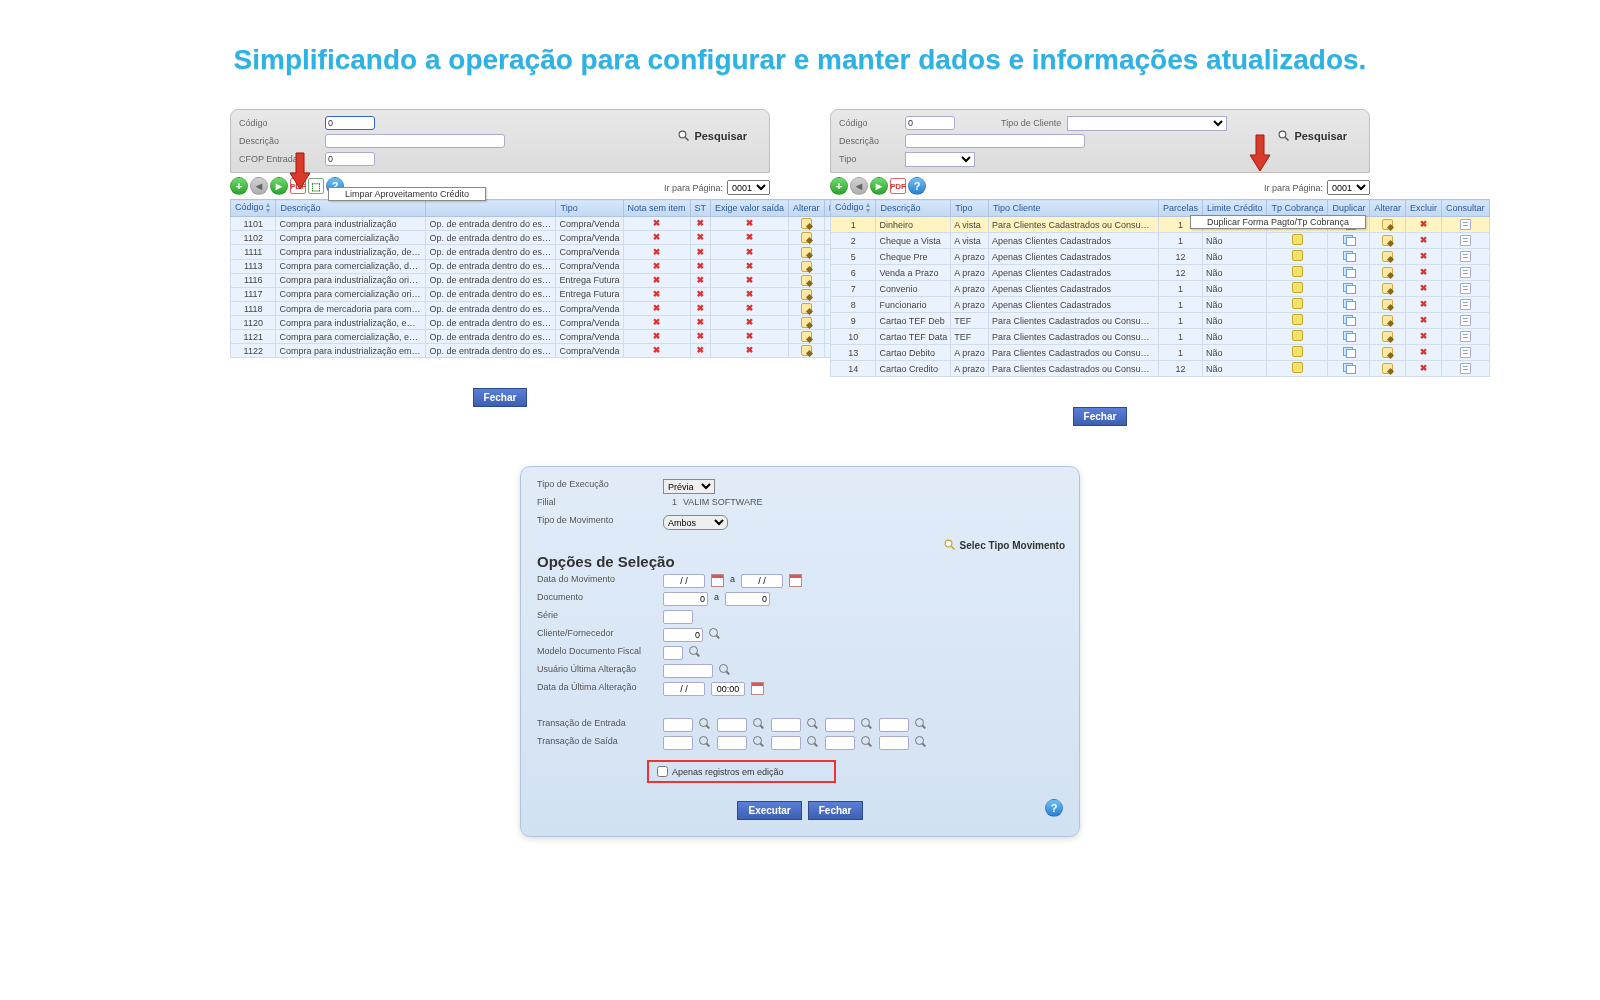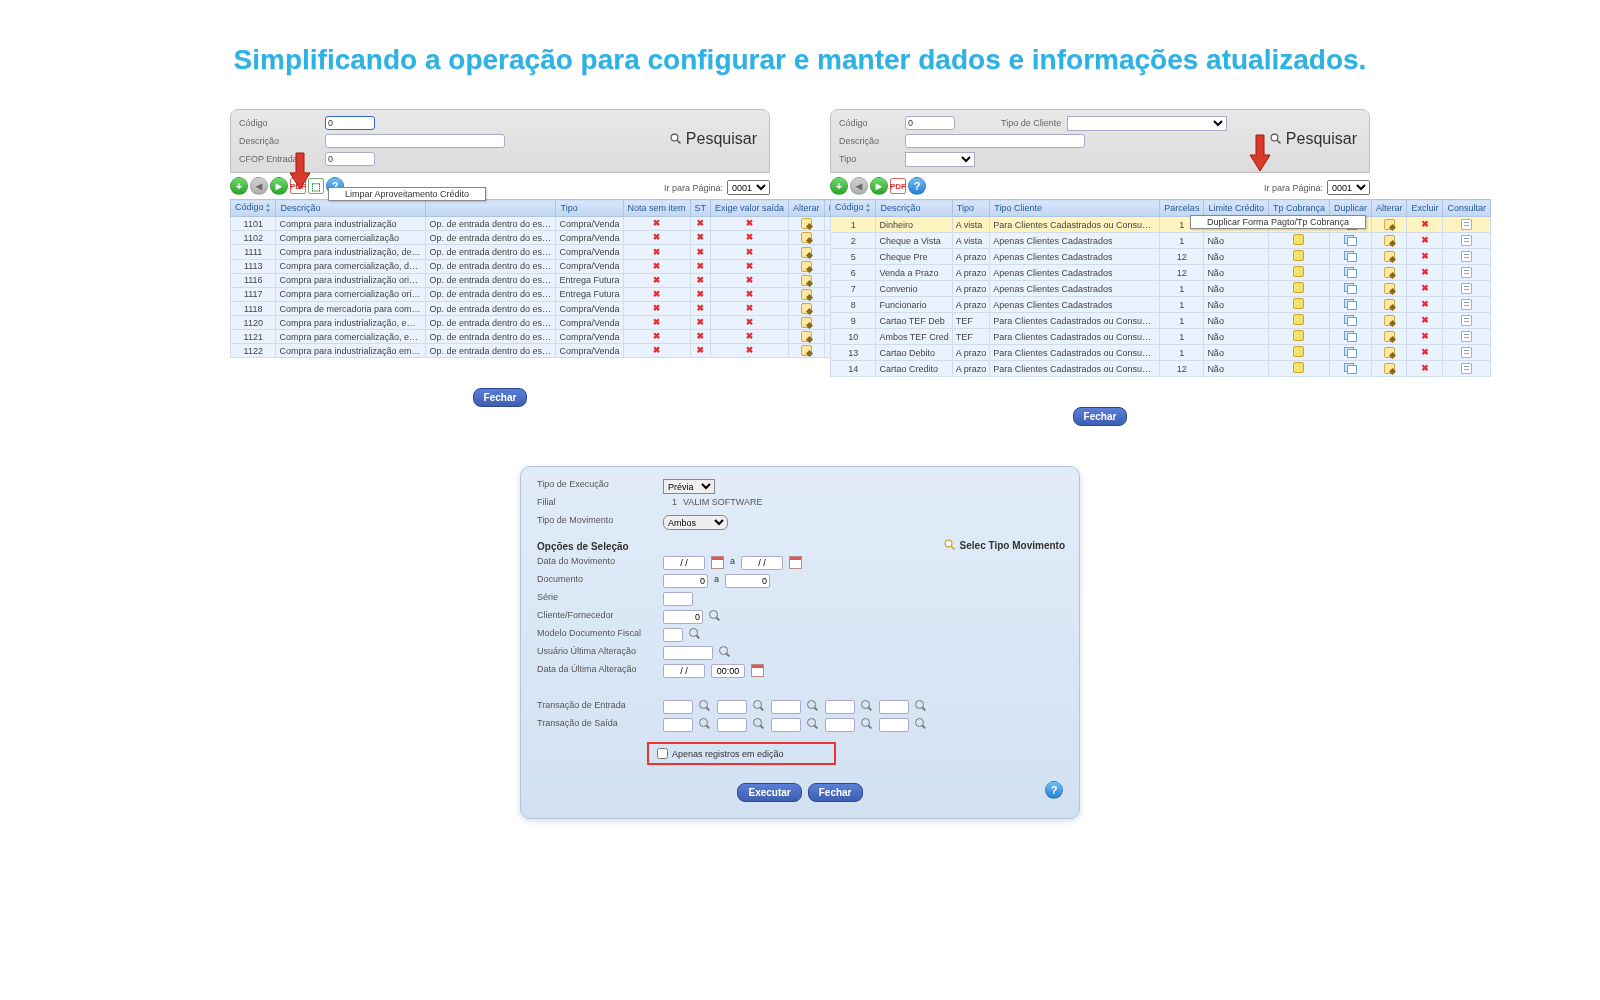--- a/index.html
+++ b/index.html
@@ -6,21 +6,21 @@
   body { font-family: "Segoe UI", Arial, sans-serif; background: #fff; font-size: 9px; color: #333; }
   .page-title { text-align: center; font-size: 28px; font-weight: 800; color: #2bb3e6; padding: 40px 20px 30px; line-height: 1.4; text-shadow: 0 1px 1px rgba(0,0,0,0.15); }
   .panels { display: flex; justify-content: center; gap: 60px; padding: 0 20px; }
   .panel { width: 540px; }
   
   .search-box { background: linear-gradient(#e8e8e8,#dcdcdc); border: 1px solid #c0c0c0; border-radius: 8px 8px 0 0; padding: 4px 8px; position: relative; }
   .search-row { display: flex; align-items: center; height: 18px; gap: 6px; }
   .search-label { color: #666; font-size: 9px; width: 80px; }
   .search-input { background: #fff; border: 1px solid #aac; border-radius: 3px; height: 14px; font-size: 9px; padding: 0 2px; color: #333; }
   .search-sel { background: #fff; border: 1px solid #aac; font-size: 9px; height: 15px; }
-  .pesquisar { position: absolute; right: 12px; top: 20px; display: flex; align-items: center; gap: 4px; color: #333; font-weight: normal; font-size: 16px; cursor: pointer; }
+  .pesquisar { position: absolute; right: 22px; top: 20px; display: flex; align-items: center; gap: 4px; color: #333; font-weight: bold; font-size: 11px; cursor: pointer; }
   .mag { width: 12px; height: 12px; }
   
   .toolbar { display: flex; align-items: center; gap: 2px; padding: 4px 0; position: relative; }
   .tbtn { width: 18px; height: 18px; border-radius: 50%; display: inline-flex; align-items: center; justify-content: center; font-size: 11px; font-weight: bold; color: #fff; cursor: pointer; border: 1px solid rgba(0,0,0,0.15); }
   .tbtn.add { background: linear-gradient(#6fd96f,#2aa52a); }
   .tbtn.prev, .tbtn.next { background: linear-gradient(#d0d0d0,#b0b0b0); color:#666; }
   .tbtn.next { background: linear-gradient(#6fd96f,#2aa52a); color:#fff; }
   .tbtn.help { background: linear-gradient(#6fbff5,#2a7fd0); }
   .pdf-icon { width: 16px; height: 16px; display:inline-flex;align-items:center;justify-content:center;font-size:8px;font-weight:bold;color:#d33; border:1px solid #d66; background:#fff; border-radius:2px;}
   .xls-icon { width: 16px; height: 16px; display:inline-flex;align-items:center;justify-content:center;font-size:10px;font-weight:bold;color:#2a7a2a; background:#fff; border:1px solid #7aaa7a; border-radius:2px;}
@@ -42,29 +42,29 @@
   .ico-edit::after{content:"";position:absolute;right:-1px;bottom:-1px;width:5px;height:5px;background:#8a6a1a;transform:rotate(45deg);}
   .ico-pdf { color:#d33; font-weight:bold; font-size:9px;}
   .ico-view { background:#fff;border:1px solid #aac; border-radius:1px; position:relative;}
   .ico-view::before{content:"";position:absolute;left:2px;top:2px;right:2px;height:1px;background:#8aa;}
   .ico-view::after{content:"";position:absolute;left:2px;top:5px;right:2px;height:1px;background:#8aa;}
   .ico-dup{ width:12px;height:10px;position:relative;display:inline-block;}
   .ico-dup::before{content:"";position:absolute;left:0;top:0;width:8px;height:7px;background:#cfe6ff;border:1px solid #6aa1d8;}
   .ico-dup::after{content:"";position:absolute;left:3px;top:2px;width:8px;height:7px;background:#fff;border:1px solid #6aa1d8;}
   .ico-yellow{ background:#f5e26a;border:1px solid #caa62a;border-radius:2px;width:11px;height:11px;display:inline-block;position:relative;}
   .fechar-wrap { text-align:center; padding:30px 0;}
-  .fechar-btn { display:inline-block; background:linear-gradient(#5a7fd8,#3d5fb0); color:#fff; font-size:10px; font-weight:bold; padding:3px 10px; border-radius:8px; border:1px solid #2d4a90; cursor:pointer;}
+  .fechar-btn { display:inline-block; background:linear-gradient(#5a7fd8,#3d5fb0); color:#fff; font-size:10px; font-weight:bold; padding:3px 10px; border-radius:0; border:1px solid #2d4a90; cursor:pointer;}
   
   .form-wrap { width: 560px; margin: 10px auto 40px; }
   .form-panel { background: linear-gradient(#e1ecf8,#d2e1f2); border:1px solid #b0c4de; border-radius:10px; padding:12px 16px 16px; box-shadow:0 2px 6px rgba(0,0,0,0.15); position:relative; }
   .fr { display:flex; align-items:flex-start; height:18px; gap:6px; }
   .fl { color:#555; font-size:9px; width:120px; }
   .fsel { font-size:9px; height:15px; border:1px solid #888; }
   .ftxt { font-size:9px; height:14px; border:1px solid #aac; background:#fff; text-align:right; padding:0 2px; border-radius:2px; }
-  .section-title { font-weight:bold; color:#333; font-size:10px; margin:8px 0 4px; }
+  .section-title { font-weight:bold; color:#333; font-size:15px; margin:20px 0 4px; }
   .side-link { position:absolute; right:14px; top:72px; font-size:10px; font-weight:bold; color:#333; display:flex; align-items:center; gap:4px; cursor:pointer;}
   .cal { display:inline-block; width:13px;height:13px;background:#fff;border:1px solid #b88; position:relative; cursor:pointer;}
   .cal::before{content:"";position:absolute;top:0;left:0;right:0;height:3px;background:#d55;}
   .lookup { display:inline-block; width:12px;height:12px; position:relative; cursor:pointer;}
   .lookup::before{content:"";position:absolute;width:7px;height:7px;border:1px solid #777;border-radius:50%;left:0;top:0;}
   .lookup::after{content:"";position:absolute;width:4px;height:1.5px;background:#777;left:7px;top:8px;transform:rotate(45deg);}
   .red-box { border:2px solid #e33; padding:4px 50px 4px 8px; display:inline-flex; align-items:center; gap:4px; margin-left:110px; margin-top:6px;}
   .red-box input[type=checkbox]{width:11px;height:11px;}
   .form-actions { text-align:center; margin-top:18px; display:flex; justify-content:center; gap:6px; align-items:center; position:relative;}
   .help-bot { position:absolute; right:0; top:-2px;}
@@ -402,21 +402,21 @@
               <td class="c">1</td>
               <td>Não</td>
               <td class="c"><span class="ico-yellow"></span></td>
               <td class="c"><span class="ico-dup"></span></td>
               <td class="c"><span class="ico ico-edit"></span></td>
               <td class="c"><span class="ico ico-pdf">✖</span></td>
               <td class="c"><span class="ico ico-view"></span></td>
             </tr>
             <tr>
               <td class="c">10</td>
-              <td>Ambos TEF Cred</td>
+              <td>Cartao TEF Data</td>
               <td>TEF</td>
               <td style="max-width:170px;">Para Clientes Cadastrados ou Consumidor</td>
               <td class="c">1</td>
               <td>Não</td>
               <td class="c"><span class="ico-yellow"></span></td>
               <td class="c"><span class="ico-dup"></span></td>
               <td class="c"><span class="ico ico-edit"></span></td>
               <td class="c"><span class="ico ico-pdf">✖</span></td>
               <td class="c"><span class="ico ico-view"></span></td>
             </tr>

